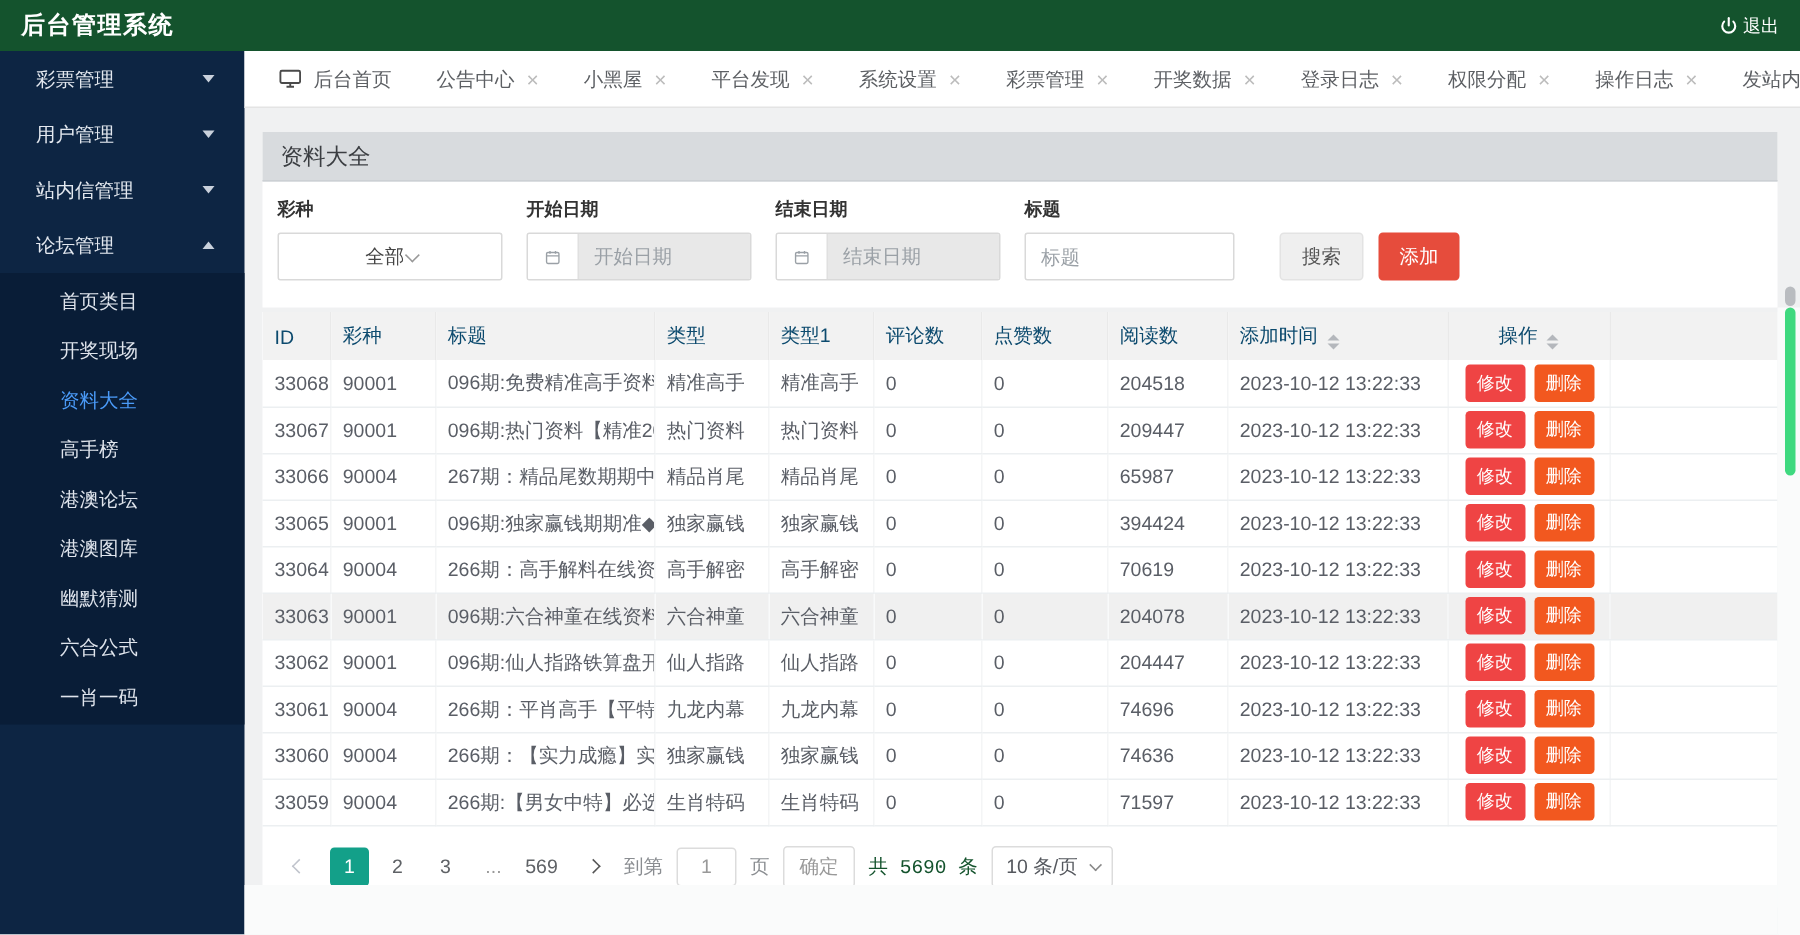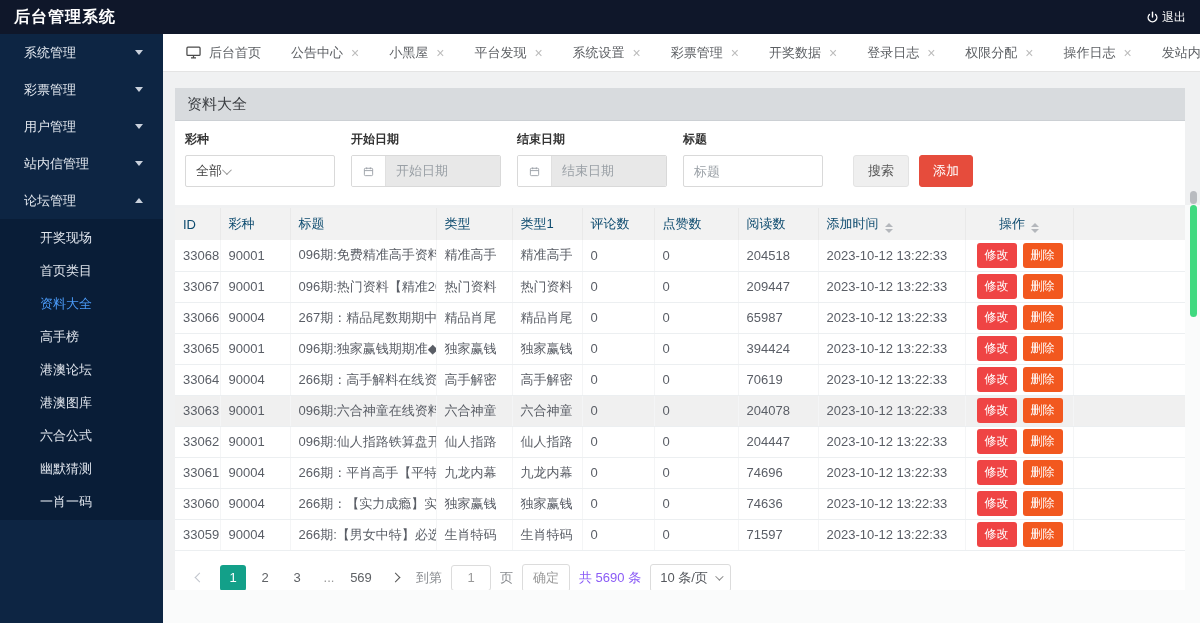--- a/index.html
+++ b/index.html
@@ -7,21 +7,21 @@
   body {
     position: relative;
     font-family: "Liberation Sans", "DejaVu Sans", sans-serif;
     background: #f0f1f2;
     overflow: hidden;
     color: #333;
   }
   
   .topbar {
     position: absolute; top:0; left:0; right:0; height:34px;
-    background: #0f172a; color:#fff;
+    background: #14532d; color:#fff;
     display:flex; align-items:center; justify-content:space-between;
     padding: 0 14px;
   }
   .topbar-title { font-size:16px; font-weight:bold; letter-spacing:1px; }
   .logout { display:flex; align-items:center; gap:3px; font-size:12px; cursor:pointer; }
   
   .sidebar {
     position:absolute; top:34px; left:0; width:163px; bottom:0;
     background:#0d2543; font-size:13px;
   }
@@ -51,21 +51,21 @@
   .filter-card { position:absolute; left:175px; top:88px; width:1010px; background:#fff; }
   .filter-header {
     height:33px; background:#d8dbde; border-bottom:1px solid #ccd0d4;
     display:flex; align-items:center; padding:0 12px; font-size:15px; color:#3b3e42;
   }
   .filter-body { display:flex; align-items:flex-end; padding:10px 10px 18px; gap:16px; }
   .field { display:flex; flex-direction:column; gap:7px; }
   .field-label { font-size:12px; font-weight:bold; color:#333; }
   .select-box {
     width:150px; height:32px; border:1px solid #d9d9d9; border-radius:2px; background:#fff;
-    display:flex; align-items:center; justify-content:flex-start; padding:15px 10px;
+    display:flex; align-items:center; justify-content:center; padding:15px 10px;
     font-size:13px; color:#444; cursor:pointer;
   }
   .select-box .chev { border-color:#999; }
   .date-input {
     width:150px; height:32px; border:1px solid #d9d9d9; border-radius:2px;
     display:flex; overflow:hidden; cursor:pointer;
   }
   .date-icon { width:34px; background:#fff; border-right:1px solid #e0e0e0; display:flex; align-items:center; justify-content:center; }
   .date-ph { flex:1; background:#e8e8e8; color:#9aa0a6; font-size:13px; display:flex; align-items:center; padding-left:10px; }
   .text-input {
@@ -113,21 +113,21 @@
   
   .pagination {
     display:flex; align-items:center; gap:9px; padding:13px 12px; font-size:13px; color:#666;
   }
   .pg-arrow { width:24px; height:26px; display:flex; align-items:center; justify-content:center; cursor:pointer; }
   .pages { display:flex; align-items:center; gap:6px; }
   .page-num { min-width:26px; height:26px; line-height:26px; text-align:center; cursor:pointer; color:#5f6266; }
   .page-num.active { background:#13a089; color:#fff; border-radius:3px; }
   .page-dots { color:#999; cursor:default; }
   .goto-label, .page-label, .total-label { color:#8a8d91; }
-  .total-label { color:#8b5cf6; }
+  .total-label { color:#14532d;font-family:Liberation Mono, monospace; }
   .goto-input {
     width:40px; height:26px; border:1px solid #dcdcdc; border-radius:3px;
     text-align:center; font-size:13px; color:#999; font-family:inherit;
   }
   .confirm-btn {
     height:28px; padding:0 10px; border:1px solid #dcdcdc; border-radius:3px;
     background:#fff; color:#999; font-size:13px; cursor:pointer; font-family:inherit;
   }
   .size-select {
     height:28px; border:1px solid #dcdcdc; border-radius:3px; background:#fff;
@@ -151,48 +151,44 @@
           <path d="M12 2v9"></path>
           <path d="M17.7 6.3a8 8 0 1 1-11.4 0"></path>
         </svg>
     </span>
     <span>退出</span>
   </div>
 </div>
 
 <div class="sidebar" id="sidebar">
     <div class="side-item">
-      <span>系统管理</span>
-      <span class="tri-down"></span>
-    </div>
-    <div class="side-item">
       <span>彩票管理</span>
       <span class="tri-down"></span>
     </div>
     <div class="side-item">
       <span>用户管理</span>
       <span class="tri-down"></span>
     </div>
     <div class="side-item">
       <span>站内信管理</span>
       <span class="tri-down"></span>
     </div>
     <div class="side-item">
       <span>论坛管理</span>
       <span class="tri-up"></span>
     </div>
     <div class="submenu">
+      <div class="sub-item">首页类目</div>
       <div class="sub-item">开奖现场</div>
-      <div class="sub-item">首页类目</div>
       <div class="sub-item active">资料大全</div>
       <div class="sub-item">高手榜</div>
       <div class="sub-item">港澳论坛</div>
       <div class="sub-item">港澳图库</div>
+      <div class="sub-item">幽默猜测</div>
       <div class="sub-item">六合公式</div>
-      <div class="sub-item">幽默猜测</div>
       <div class="sub-item">一肖一码</div>
     </div>
   </div>
 
 <div class="tabbar" id="tabbar">
     <div class="tab">
       <span class="tab-icon">
         <svg width="15" height="13" viewBox="0 0 24 20" fill="none" stroke="#4a4a4a" stroke-width="2">
           <rect x="1.5" y="1.5" width="21" height="13" rx="1.5"></rect>
           <path d="M8 18.5h8M12 14.5v4"></path>

